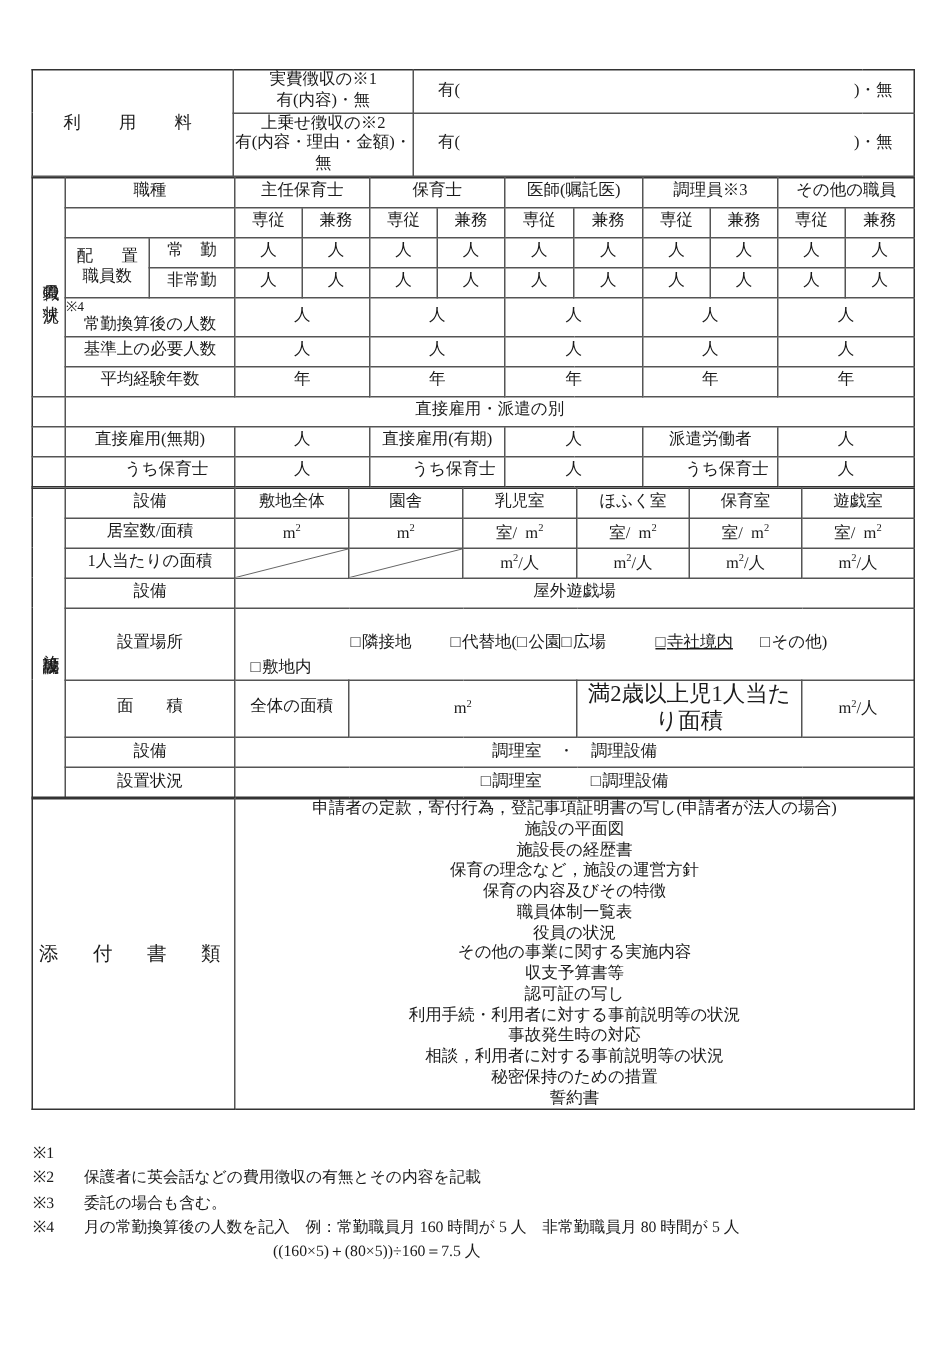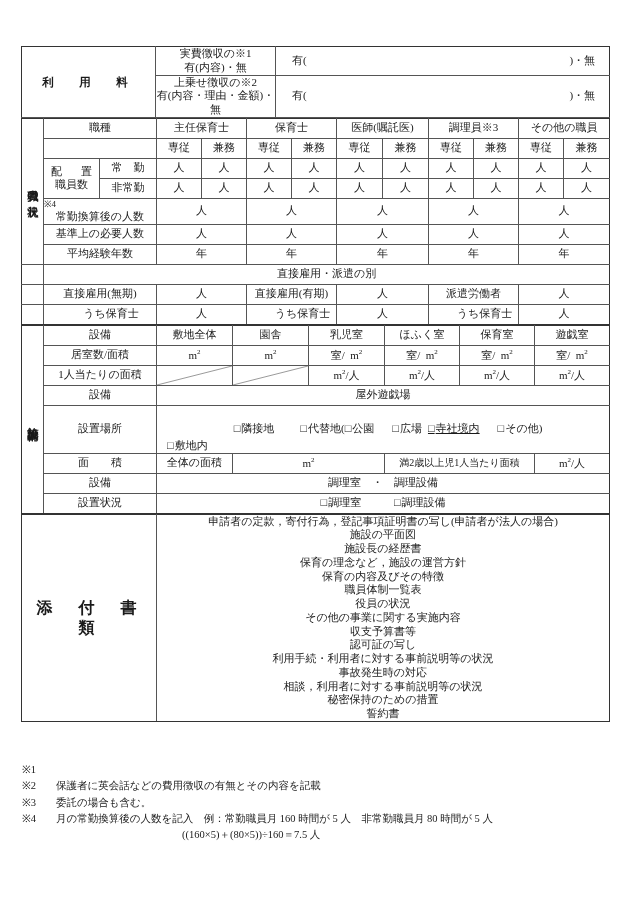--- a/index.html
+++ b/index.html
@@ -31,21 +31,21 @@
     padding: 0;
     font-size: 11px;
     line-height: 1.25;
     vertical-align: middle;
     text-align: center;
     background: #fff;
     height: 20px;
     box-sizing: border-box;
   }
   .outer-top { border-top: 1.6px solid #333 !important; }
-  .outer-left { border-left: 1.6px solid #333 !important; font-weight: bold; }
+  .outer-left { border-left: 1.6px solid #333 !important; }
   .outer-right { border-right: 1.6px solid #333 !important; }
   .outer-bottom { border-bottom: 1.6px solid #333 !important; }
   .sect-div-top { border-top: 1.6px solid #333 !important; }
 
   .vlabel {
     writing-mode: vertical-rl;
     text-orientation: upright;
     letter-spacing: 1px;
     display: inline-block;
     line-height: 1;
@@ -343,33 +343,33 @@
       <td colspan="6" class="outer-right">屋外遊戯場</td>
     </tr>
 
     <tr>
       <td>設置場所</td>
       <td colspan="6" class="outer-right">
         <div style="display:flex;align-items:center;padding-left:10px;white-space:nowrap;">
           <span style="margin-right:26px;margin-top:33px;"><span class="cb">□</span><span>敷地内</span></span>
           <span style="margin-right:26px;"><span class="cb">□</span><span>隣接地</span></span>
           <span><span class="cb">□</span><span>代替地(</span></span>
-          <span style="margin-right:18px;"><span class="cb">□</span><span>公園</span></span>
-          <span style="margin-right:6px;"><span class="cb">□</span><span>広場</span></span>
+          <span style=""><span class="cb">□</span><span>公園</span></span>
+          <span style="margin-right:33px;"><span class="cb">□</span><span>広場</span></span>
           <span style="margin-right:18px;text-decoration:underline;"><span class="cb">□</span><span>寺社境内</span></span>
           <span><span class="cb">□</span><span>その他)</span></span>
         </div>
       </td>
     </tr>
 
     <tr>
       <td>面　　積</td>
       <td class="pad-l">全体の面積</td>
       <td colspan="2" class="pad-r">m<span class="sup">2</span></td>
-      <td colspan="2" class="pad-l" style="font-size:10px;">満2歳以上児1人当たり面積</td>
+      <td colspan="2" class="pad-l" style="font-size:15px;">満2歳以上児1人当たり面積</td>
       <td colspan="2" class="pad-r outer-right">m<span class="sup">2</span>/人</td>
     </tr>
 
     <tr>
       <td class="pad-r">設備</td>
       <td colspan="6" class="outer-right">調理室　・　調理設備</td>
     </tr>
 
     <tr>
       <td class="outer-bottom">設置状況</td>
@@ -381,21 +381,21 @@
   </tbody>
     </table>
 
   <table class="form">
     <colgroup>
       <col style="width:135px">
       <col style="width:453px">
     </colgroup>
     <tbody>
         <tr>
-      <td class="outer-left sect-div-top outer-bottom spread2" style="font-size:16px;">添　付　書　類</td>
+      <td class="outer-left sect-div-top outer-bottom spread2" style="font-size:13px;">添　付　書　類</td>
       <td class="sect-div-top outer-right outer-bottom attach-cell">
         <div>申請者の定款，寄付行為，登記事項証明書の写し(申請者が法人の場合)</div>
         <div>施設の平面図</div>
         <div>施設長の経歴書</div>
         <div>保育の理念など，施設の運営方針</div>
         <div>保育の内容及びその特徴</div>
         <div>職員体制一覧表</div>
         <div>役員の状況</div>
         <div>その他の事業に関する実施内容</div>
         <div>収支予算書等</div>

